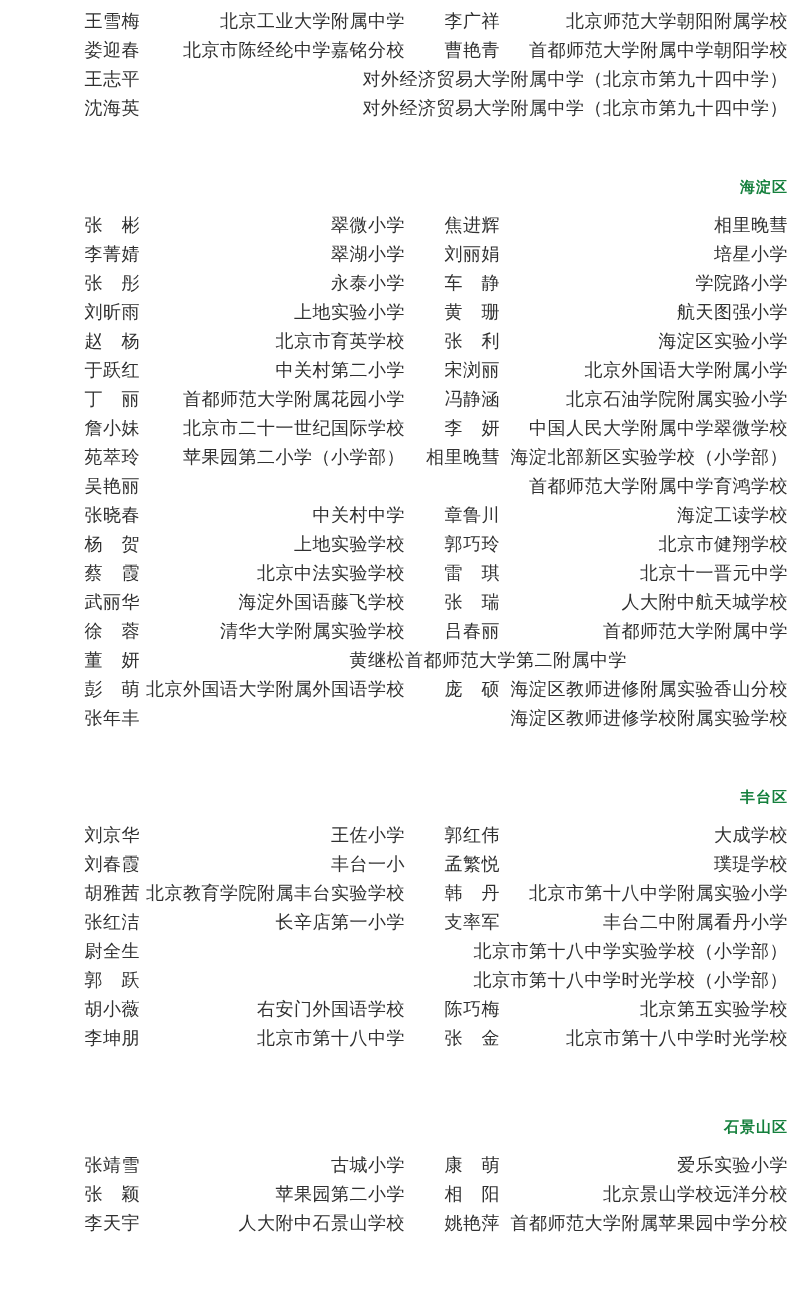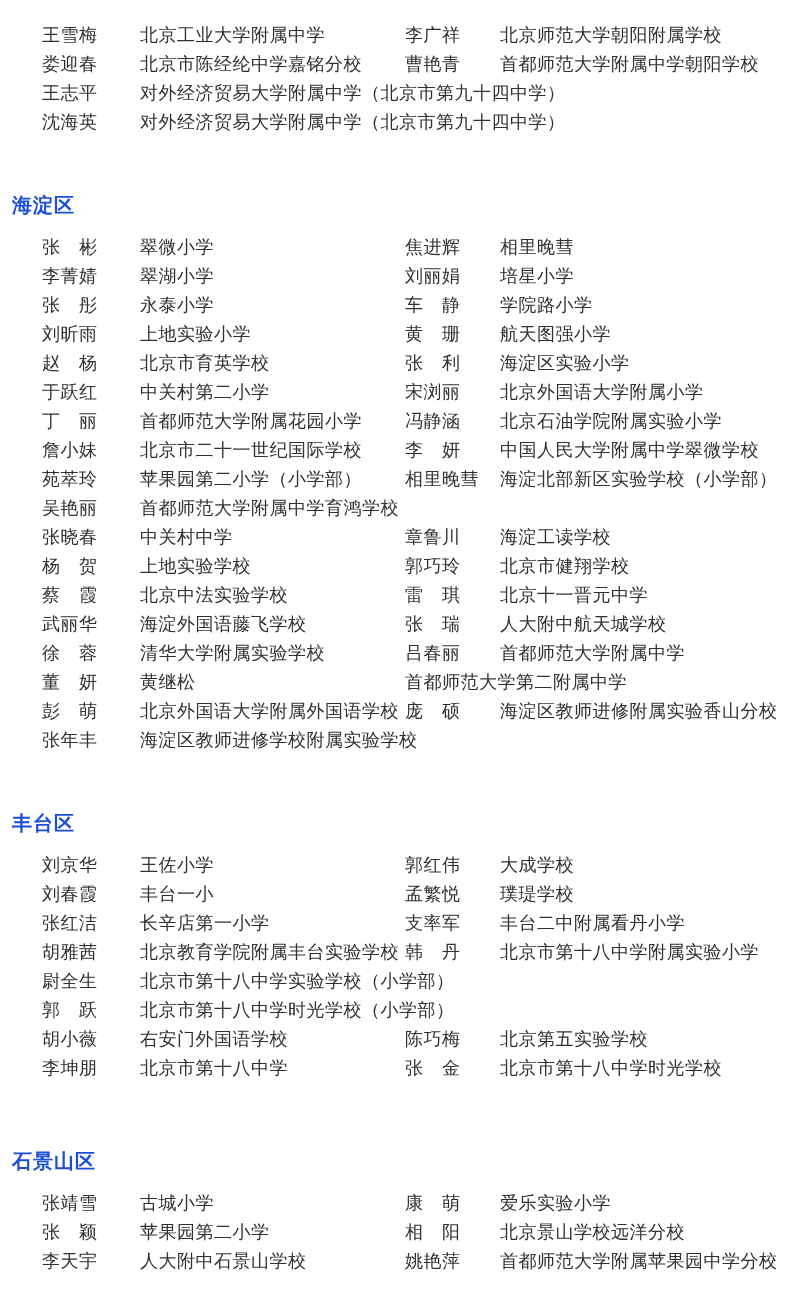--- a/index.html
+++ b/index.html
@@ -11,32 +11,33 @@
     position: relative;
     width: 788px;
     height: 1297px;
     margin: 0 auto;
     background: #ffffff;
     color: #303030;
     font-family: Liberation Serif, serif;
     font-size: 18px;
     overflow: hidden;
     box-sizing: border-box;
-    padding-top: 20px;
+    padding-top: 6px;
+    text-align: right;
   }
   .section { margin: 0; }
   .section.with-header { margin-top: 56px; }
   .section.with-header.last { margin-top: 66px; }
   h2.district {
     margin: 0 0 13px 4px;
     padding-left: 8px;
-    font-size: 20px;
+    font-size: 15px;
     font-weight: 600;
     letter-spacing: 1px;
-    color: #1d4ed8;
+    color: #15803d;
   }
   .rows { }
   .row {
     display: grid;
     grid-template-columns: 98px 265px 95px 1fr;
     padding-left: 42px;
     height: 29px;
     align-items: center;
     white-space: nowrap;
   }
@@ -222,34 +223,34 @@
   </div>
 
   <div class="row">
     <span class="cell name1">刘春霞</span>
     <span class="cell school1">丰台一小</span>
     <span class="cell name2">孟繁悦</span>
     <span class="cell school2">璞瑅学校</span>
   </div>
 
   <div class="row">
+    <span class="cell name1">胡雅茜</span>
+    <span class="cell school1">北京教育学院附属丰台实验学校</span>
+    <span class="cell name2">韩　丹</span>
+    <span class="cell school2">北京市第十八中学附属实验小学</span>
+  </div>
+
+  <div class="row">
     <span class="cell name1">张红洁</span>
     <span class="cell school1">长辛店第一小学</span>
     <span class="cell name2">支率军</span>
     <span class="cell school2">丰台二中附属看丹小学</span>
   </div>
 
   <div class="row">
-    <span class="cell name1">胡雅茜</span>
-    <span class="cell school1">北京教育学院附属丰台实验学校</span>
-    <span class="cell name2">韩　丹</span>
-    <span class="cell school2">北京市第十八中学附属实验小学</span>
-  </div>
-
-  <div class="row">
     <span class="cell name1">尉全生</span>
     <span class="cell school1 school-wide">北京市第十八中学实验学校（小学部）</span>
 
   </div>
 
   <div class="row">
     <span class="cell name1">郭　跃</span>
     <span class="cell school1 school-wide">北京市第十八中学时光学校（小学部）</span>
 
   </div>

